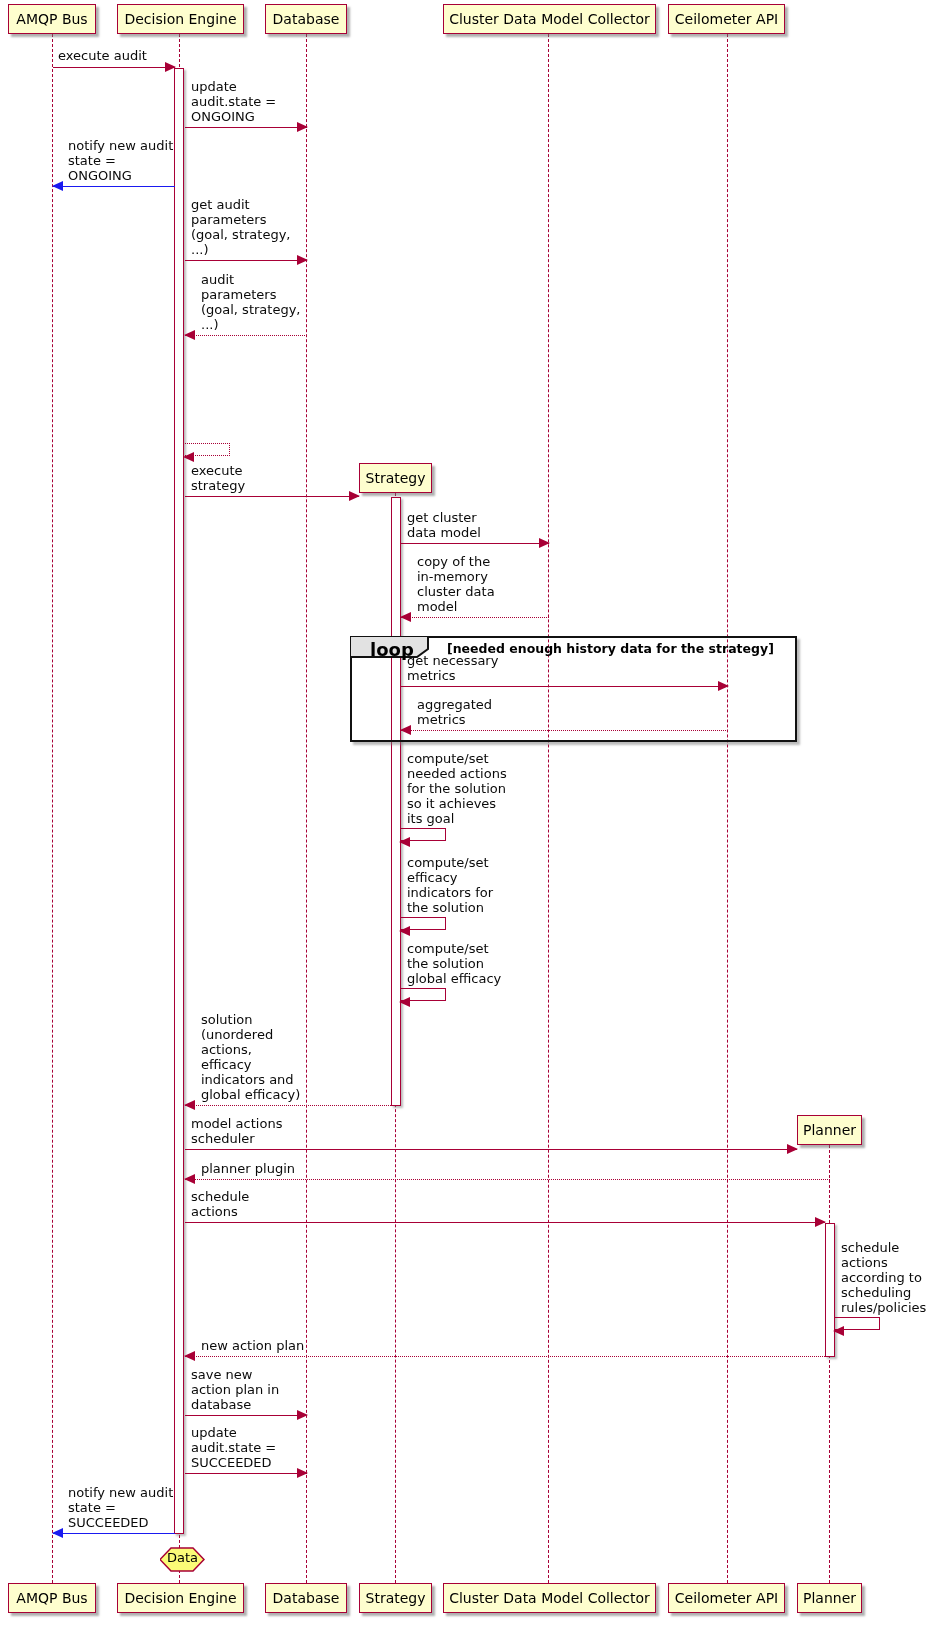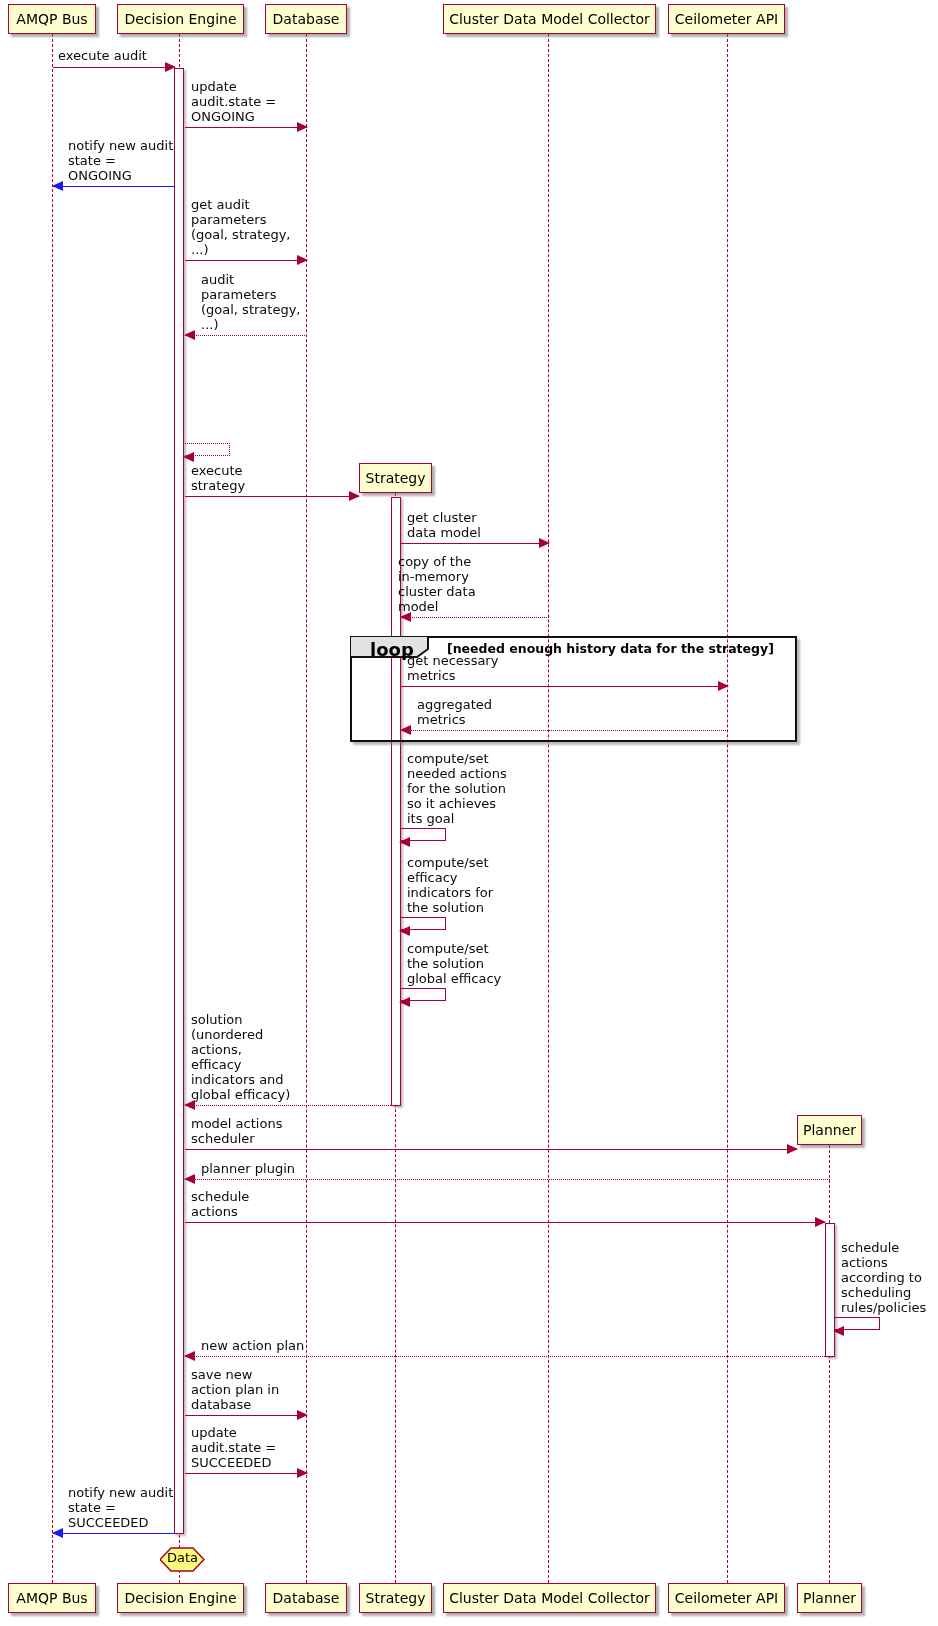--- a/index.html
+++ b/index.html
@@ -117,21 +117,21 @@
   <div class="arrow" style="left:185px;top:496px;width:174px">
       <span class="head right"></span>
     </div>
 
   <div class="msg-label" style="left:407px;top:510px">get cluster
 data model</div>
   <div class="arrow" style="left:401px;top:543px;width:148px">
       <span class="head right"></span>
     </div>
 
-  <div class="msg-label" style="left:398px;top:554px">copy of the
+  <div class="msg-label" style="left:417px;top:554px">copy of the
 in-memory
 cluster data
 model</div>
   <div class="arrow dashed" style="left:401px;top:617px;width:148px">
       <span class="head left"></span>
     </div>
 
   <div class="loop-frame" style="left:350px;top:636px;width:447px;height:106px">
     <svg class="loop-tab" width="80" height="22">
       <polygon points="0,0 78,0 78,13 67,21 0,21" fill="#E2E2E2" stroke="#111" stroke-width="2"></polygon>
@@ -169,21 +169,21 @@
       <span class="head left"></span>
     </div>
 
   <div class="msg-label" style="left:407px;top:941px">compute/set
 the solution
 global efficacy</div>
   <div class="selfmsg" style="left:401px;top:988px">
       <span class="head left"></span>
     </div>
 
-  <div class="msg-label" style="left:191px;top:1012px">solution
+  <div class="msg-label" style="left:201px;top:1012px">solution
 (unordered
 actions,
 efficacy
 indicators and
 global efficacy)</div>
   <div class="arrow dashed" style="left:185px;top:1105px;width:206px">
       <span class="head left"></span>
     </div>
 
   <div class="msg-label" style="left:191px;top:1116px">model actions

